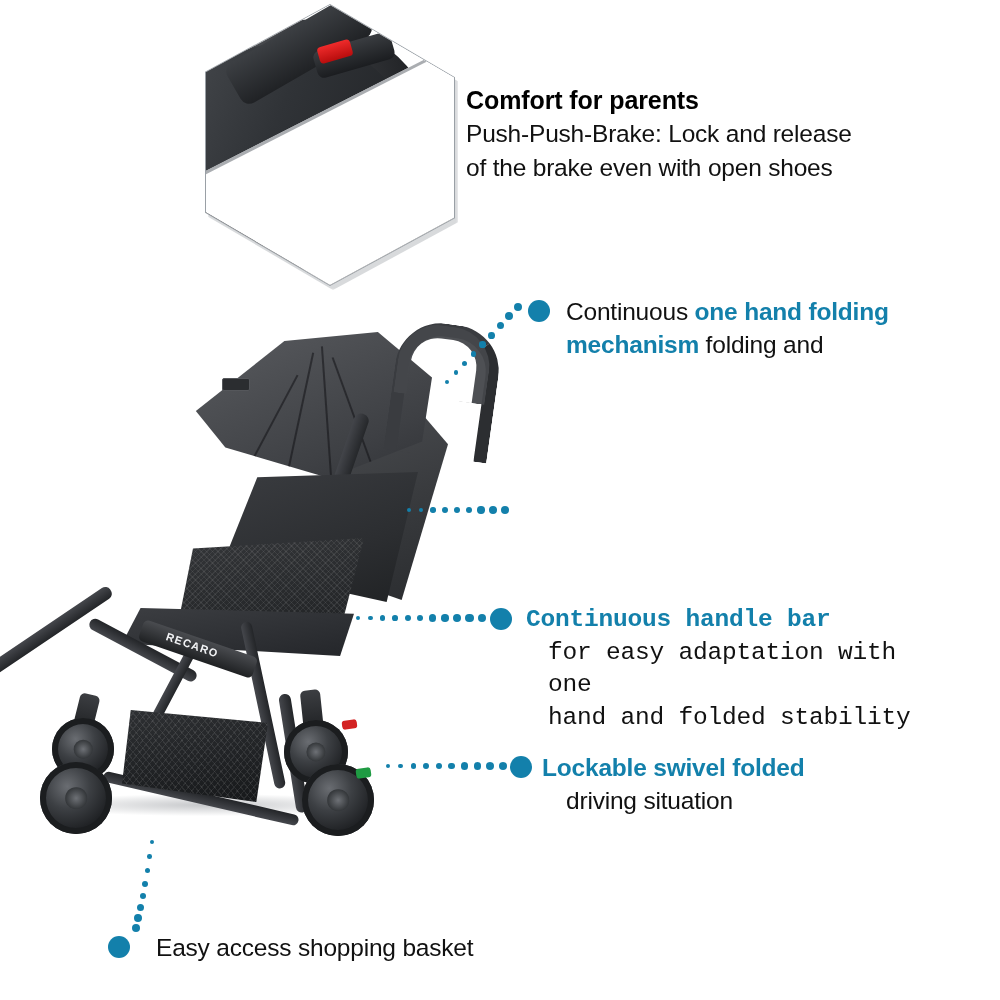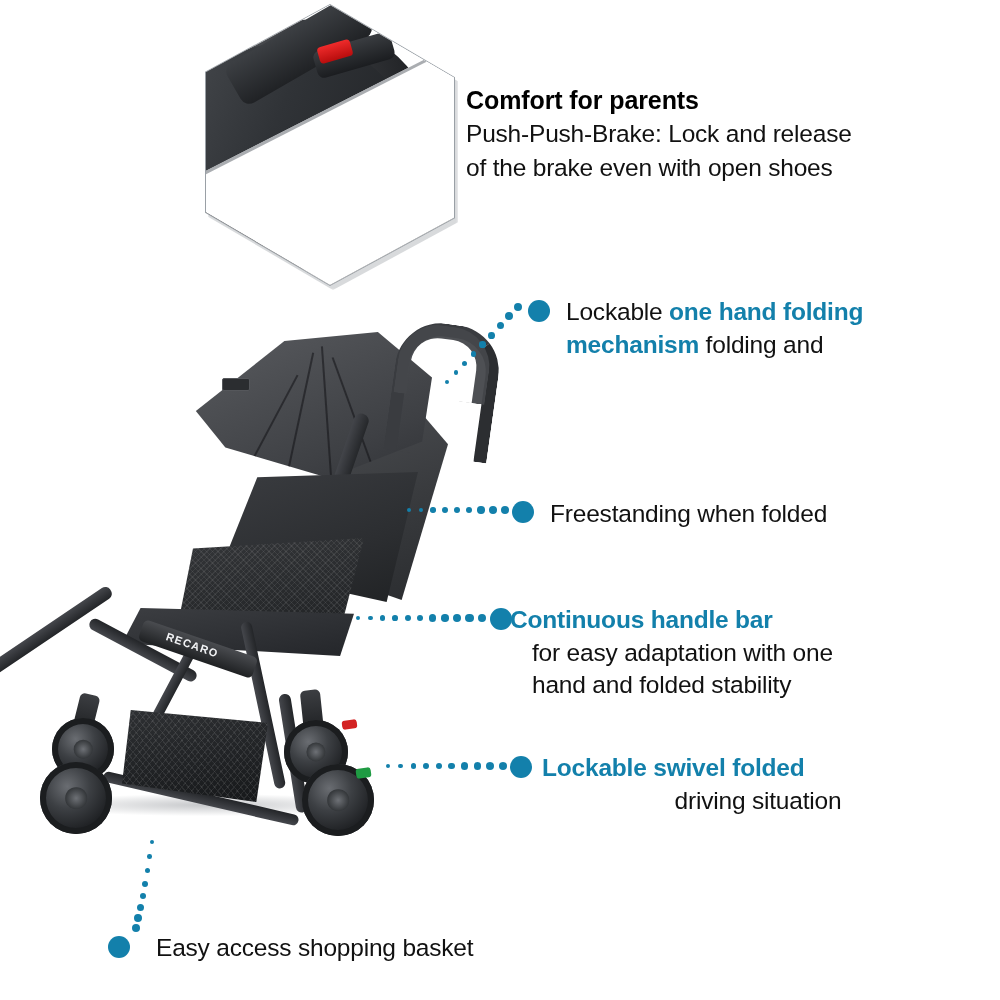--- a/index.html
+++ b/index.html
@@ -385,46 +385,40 @@
       <span style="left: 142.2px; top: 880.789px; width: 5.88571px; height: 5.88571px; background: rgb(19, 128, 171);"></span>
       <span style="left: 139.6px; top: 892.76px; width: 6.51429px; height: 6.51429px; background: rgb(19, 128, 171);"></span>
       <span style="left: 137px; top: 903.766px; width: 7.14286px; height: 7.14286px; background: rgb(19, 128, 171);"></span>
       <span style="left: 134.4px; top: 913.998px; width: 7.77143px; height: 7.77143px; background: rgb(19, 128, 171);"></span>
       <span style="left: 131.8px; top: 923.8px; width: 8.4px; height: 8.4px; background: rgb(19, 128, 171);"></span>
     </div>
 
   <div class="callout" style="left:528px;top:296px;width:430px;">
     <div class="bullet-dot" style="left:0px;top:4px;"></div>
     <div style="margin-left:38px;">
-      <div class="ctext"><span>Lockable </span><b>one hand folding</b></div>
+      <div class="ctext"><span>Continuous </span><b>one hand folding</b></div>
       <div class="ctext"><b>mechanism</b><span> folding and</span></div>
     </div>
   </div>
 
-  <div class="callout" style="left:512px;top:498px;width:420px;">
-    <div class="bullet-dot" style="left:0px;top:3px;"></div>
-    <div style="margin-left:38px;">
-      <div class="ctext">Freestanding when folded</div>
-    </div>
-  </div>
 
   <div class="callout" style="left:490px;top:604px;width:440px;">
     <div class="bullet-dot" style="left:0px;top:4px;"></div>
-    <div style="margin-left:20px;">
+    <div style="margin-left:36px;font-family:Liberation Mono, monospace;">
       <div class="chead">Continuous handle bar</div>
       <div class="csub" style="margin-left:22px;">for easy adaptation with one</div>
       <div class="csub" style="margin-left:22px;">hand and folded stability</div>
     </div>
   </div>
 
   <div class="callout" style="left:510px;top:752px;width:440px;">
     <div class="bullet-dot" style="left:0px;top:4px;"></div>
     <div style="margin-left:32px;">
       <div class="chead">Lockable swivel folded</div>
-      <div class="csub" style="margin-left:24px;text-align:center;">driving situation</div>
+      <div class="csub" style="margin-left:24px;">driving situation</div>
     </div>
   </div>
 
   <div class="callout" style="left:108px;top:932px;width:460px;">
     <div class="bullet-dot" style="left:0px;top:4px;"></div>
     <div style="margin-left:48px;">
       <div class="ctext">Easy access shopping basket</div>
     </div>
   </div>
 

